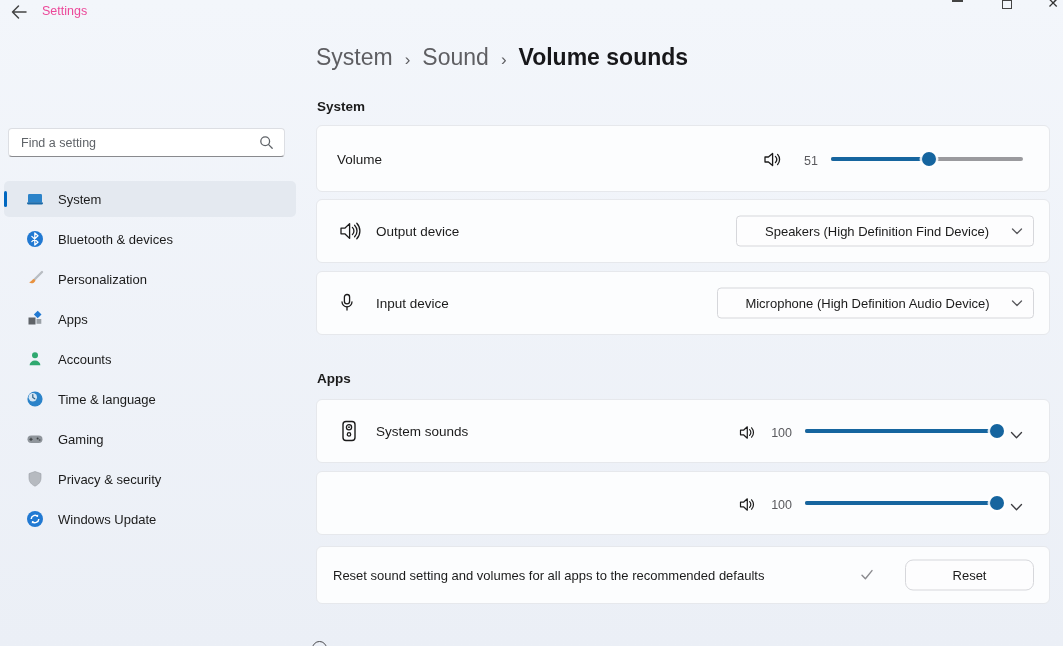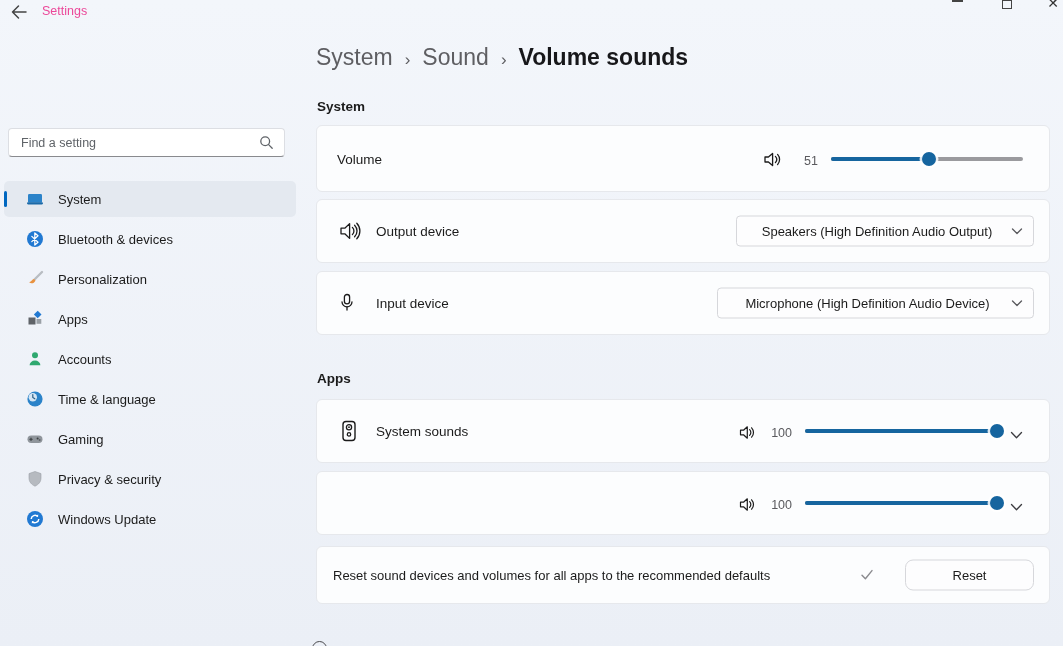--- a/index.html
+++ b/index.html
@@ -245,21 +245,21 @@
 
   <div class="card card-output">
     <span class="row-ic">
       <svg width="22" height="20" viewBox="0 0 22 20">
           <path d="M2 7.2 v5.6 h3.8 L10.6 17.4 V2.6 L5.8 7.2 z" fill="none" stroke="#1b1b1b" stroke-width="1.3" stroke-linejoin="round"></path>
           <path d="M13.4 6.4 a5 5 0 0 1 0 7.2 M15.6 4.2 a8.2 8.2 0 0 1 0 11.6 M17.8 2.2 a11.4 11.4 0 0 1 0 15.6" stroke="#1b1b1b" stroke-width="1.3" fill="none" stroke-linecap="round"></path>
         </svg>
     </span>
     <span class="row-label with-icon">Output device</span>
     <div class="dropdown dd-output">
-      <span>Speakers (High Definition Audio Output)</span>
+      <span>Speakers (High Definition Find Device)</span>
       <span class="dd-chevron">
         <svg width="12" height="8" viewBox="0 0 12 8">
             <path d="M1.5 1.5 L6 6 L10.5 1.5" stroke="#5a5a5e" stroke-width="1.3" fill="none" stroke-linecap="round" stroke-linejoin="round"></path>
           </svg>
       </span>
     </div>
   </div>
 
   <div class="card card-input">
     <span class="row-ic">
@@ -330,21 +330,21 @@
       </div>
       <button class="expand-btn">
         <svg width="13" height="9" viewBox="0 0 13 9">
             <path d="M1.5 1.5 L6.5 6.8 L11.5 1.5" stroke="#3c3c40" stroke-width="1.3" fill="none" stroke-linecap="round" stroke-linejoin="round"></path>
           </svg>
       </button>
     </div>
   </div>
 
   <div class="card card-reset">
-    <span class="reset-desc">Reset sound devices and volumes for all apps to the recommended defaults</span>
+    <span class="reset-desc">Reset sound setting and volumes for all apps to the recommended defaults</span>
     <span class="reset-check">
       <svg width="14" height="12" viewBox="0 0 14 12">
           <path d="M2 6.2 l3.4 3.6 L12 1.6" stroke="#8a8a8e" stroke-width="1.4" fill="none" stroke-linecap="round" stroke-linejoin="round"></path>
         </svg>
     </span>
     <button class="reset-btn">Reset</button>
   </div>
 
   <span class="partial-circle"></span>
 </main>

